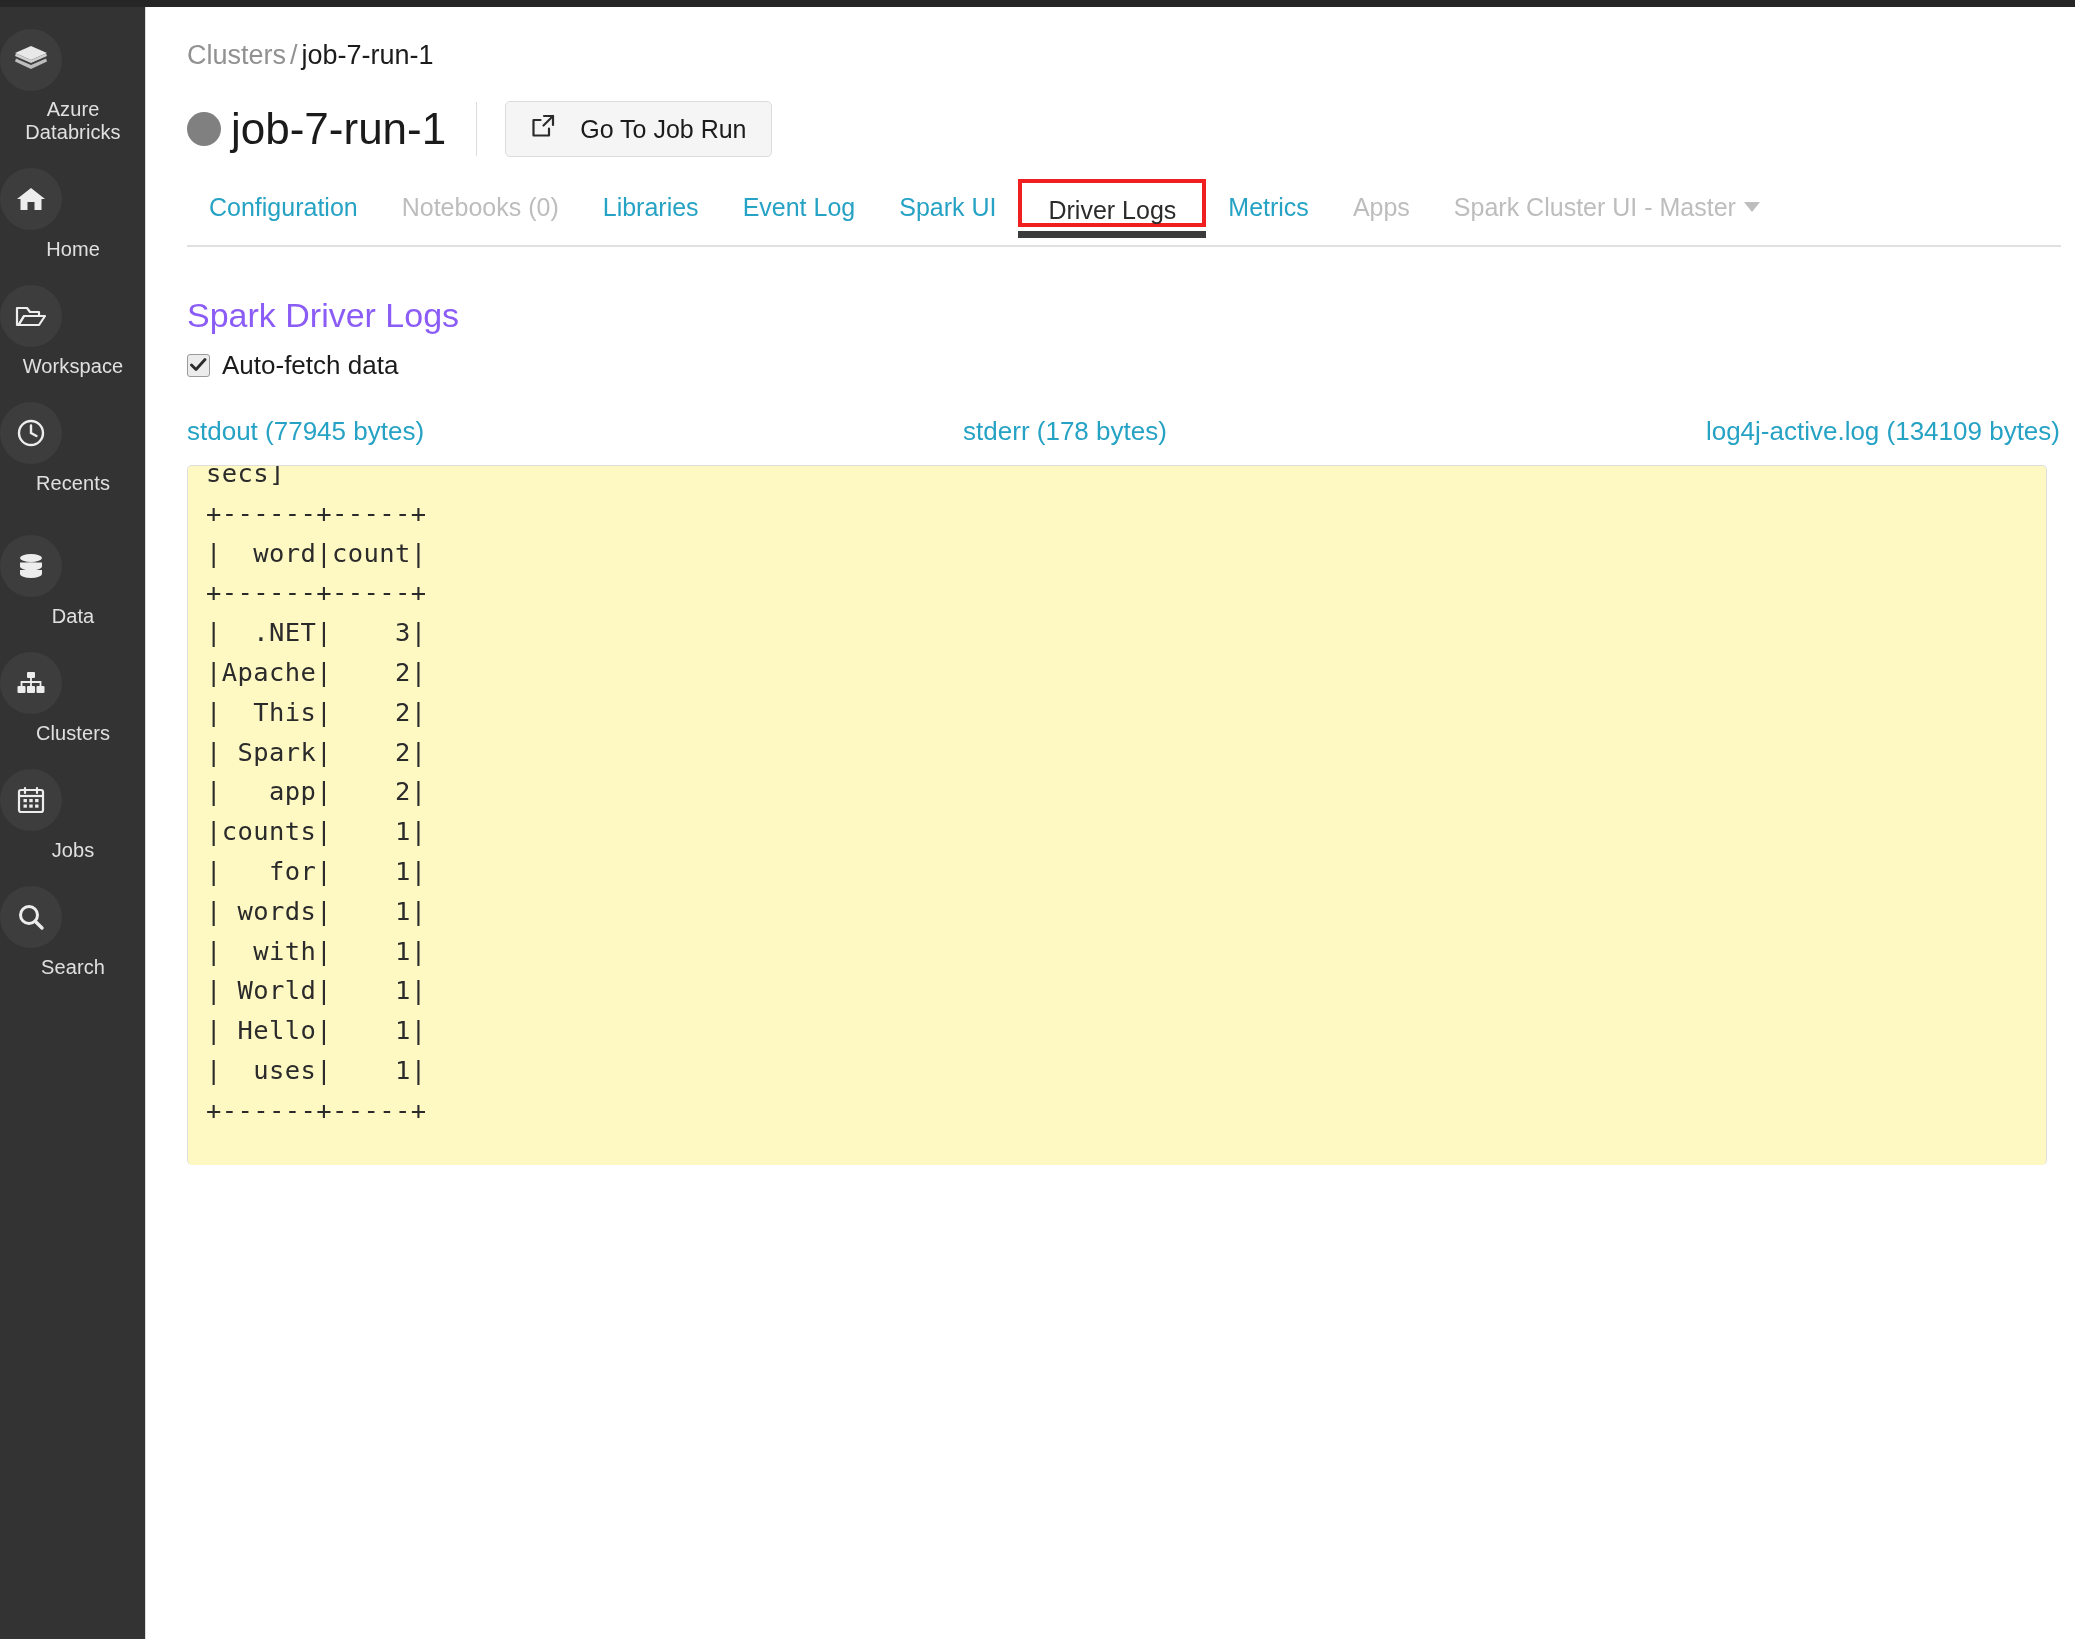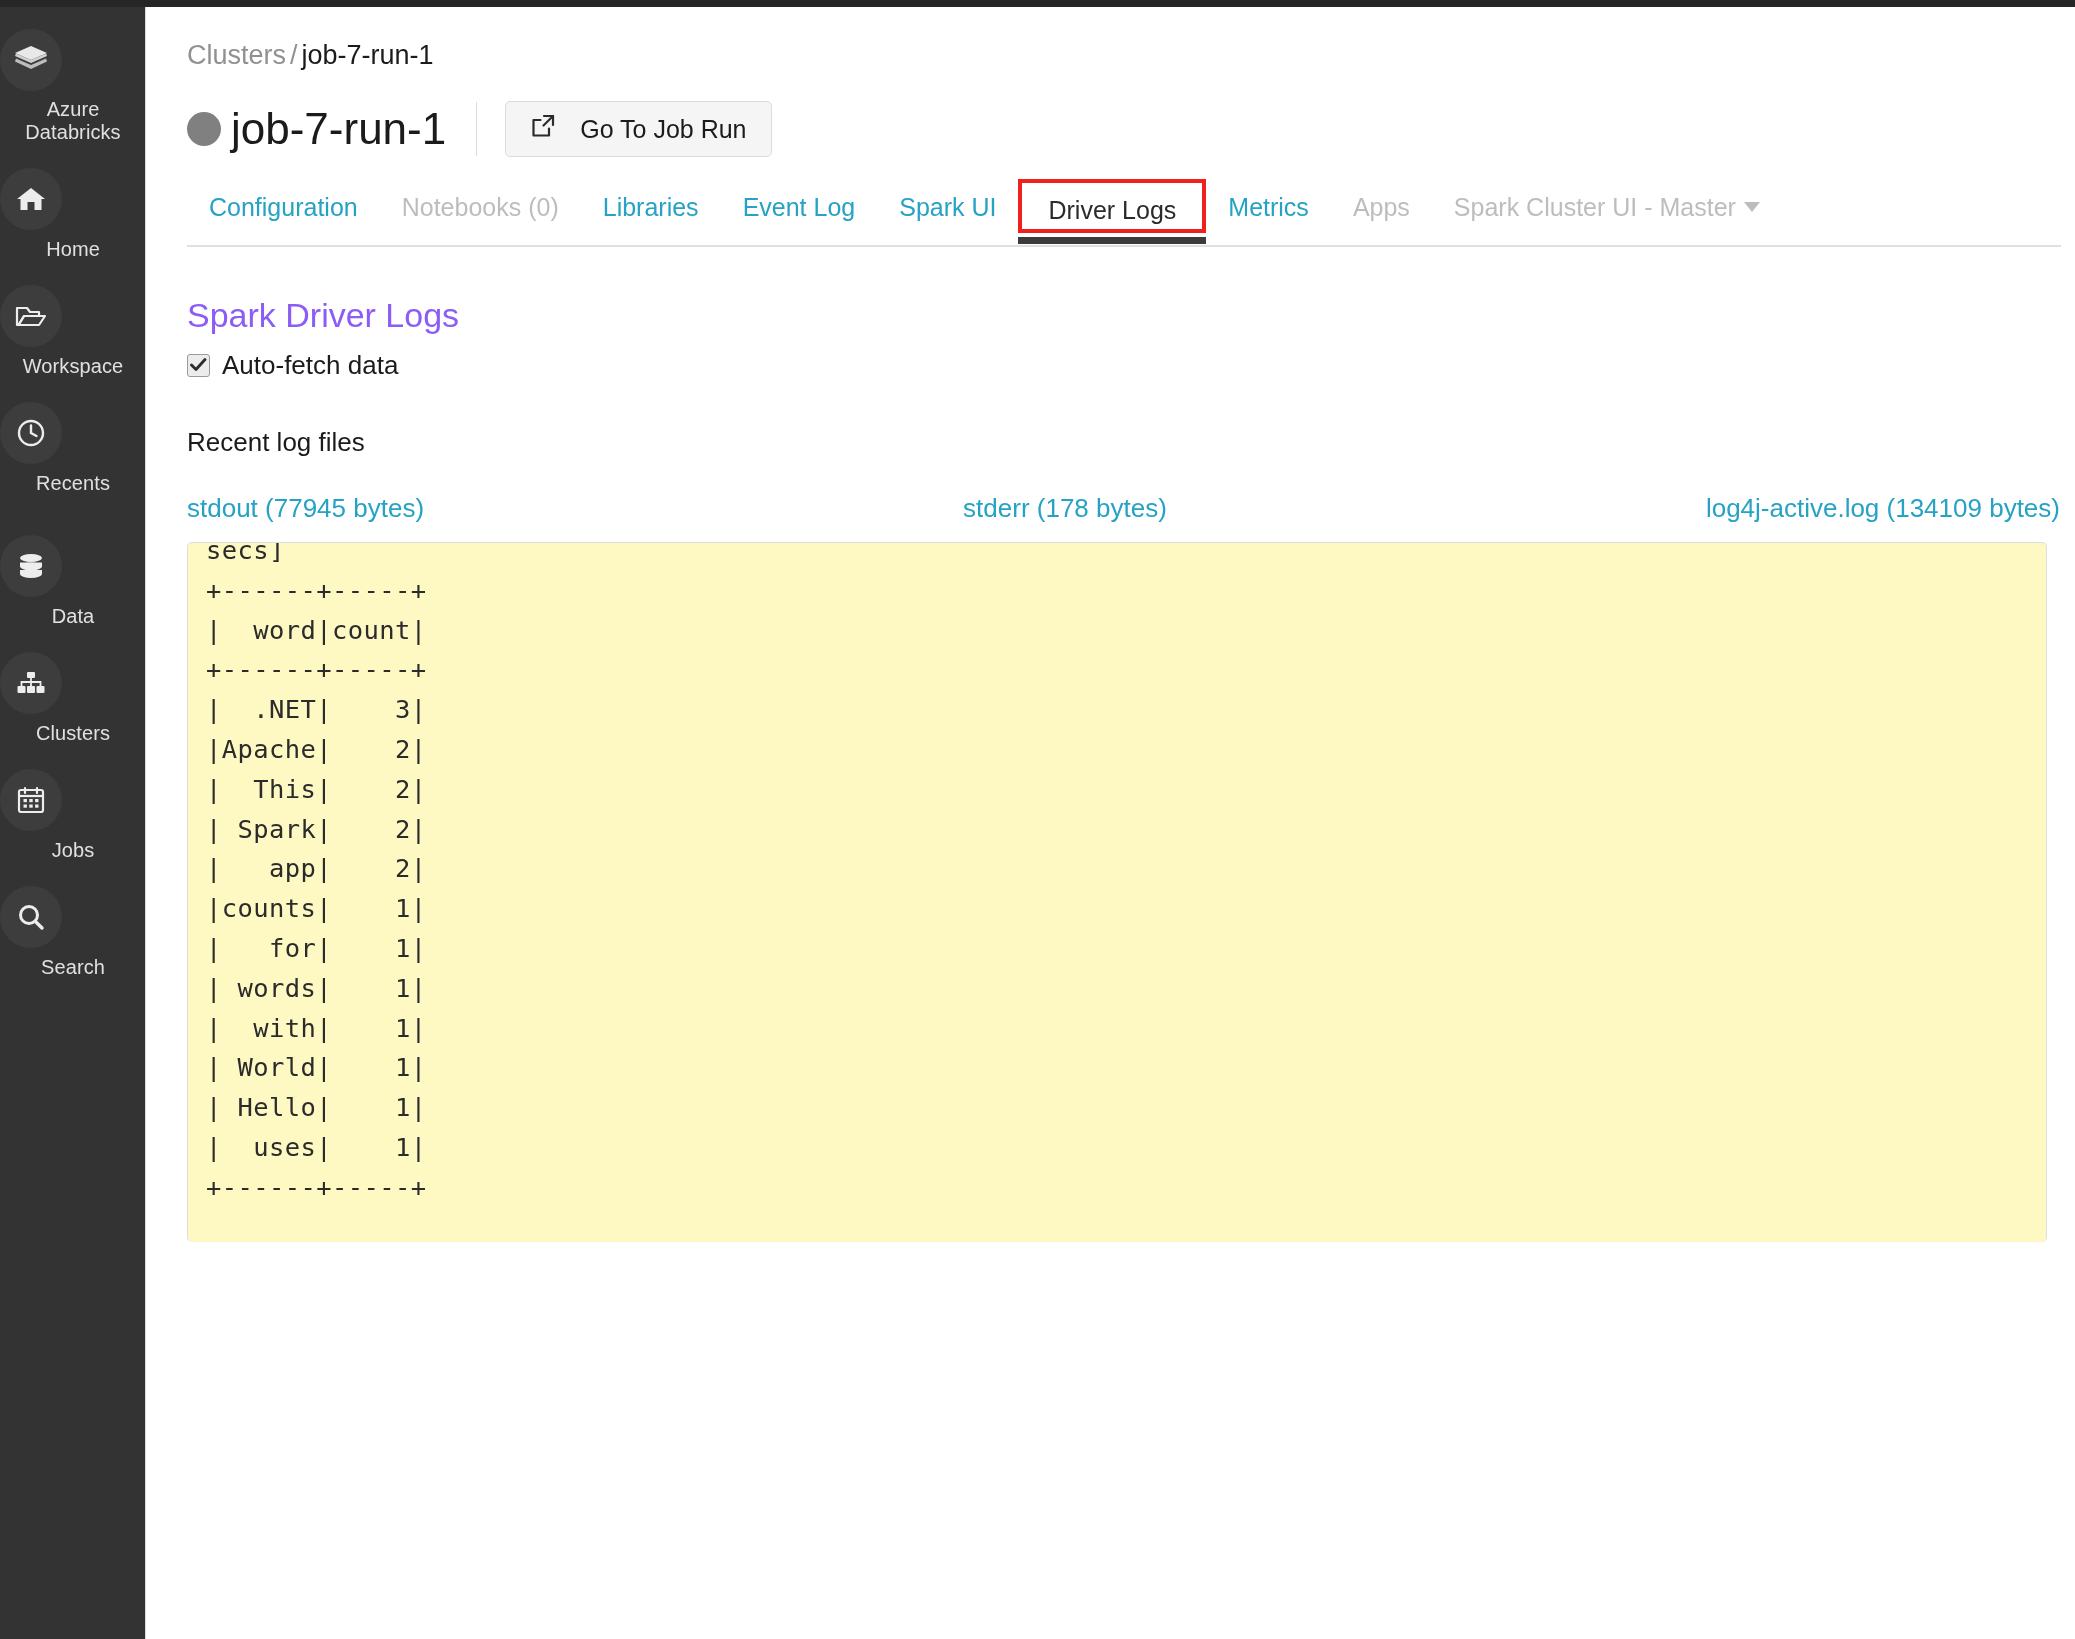--- a/index.html
+++ b/index.html
@@ -161,21 +161,21 @@
     height: 55px;
   }
 
   .tab.muted { color: #bdbdbd; cursor: default; }
 
   .tab.active {
     color: #2b2b2b;
     border: 4px solid #f02020;
     background: #ffffff;
     padding: 12px 26px 12px 26px;
-    height: 54px;
+    height: 48px;
     margin-top: -11px;
   }
 
   .tab.active::after {
     content: "";
     position: absolute;
     left: -4px;
     right: -4px;
     bottom: -15px;
     height: 7px;
@@ -442,21 +442,20 @@
 
     <div class="checkbox-row">
       <div class="checkbox">
         <svg width="17" height="14" viewBox="0 0 17 14">
           <path d="M1.5 7 L6 11.5 L15 1.5" fill="none" stroke="#2b2b2b" stroke-width="2.8" stroke-linecap="round" stroke-linejoin="round"></path>
         </svg>
       </div>
       <div class="checkbox-label">Auto-fetch data</div>
     </div>
 
-    <div class="recent-label">Recent log files</div>
 
     <div class="log-links">
       <div class="log-link l1">stdout (77945 bytes)</div>
       <div class="log-link l2">stderr (178 bytes)</div>
       <div class="log-link l3">log4j-active.log (134109 bytes)</div>
     </div>
 
 
     <div class="log-box">
       <div class="log-pre">secs]

